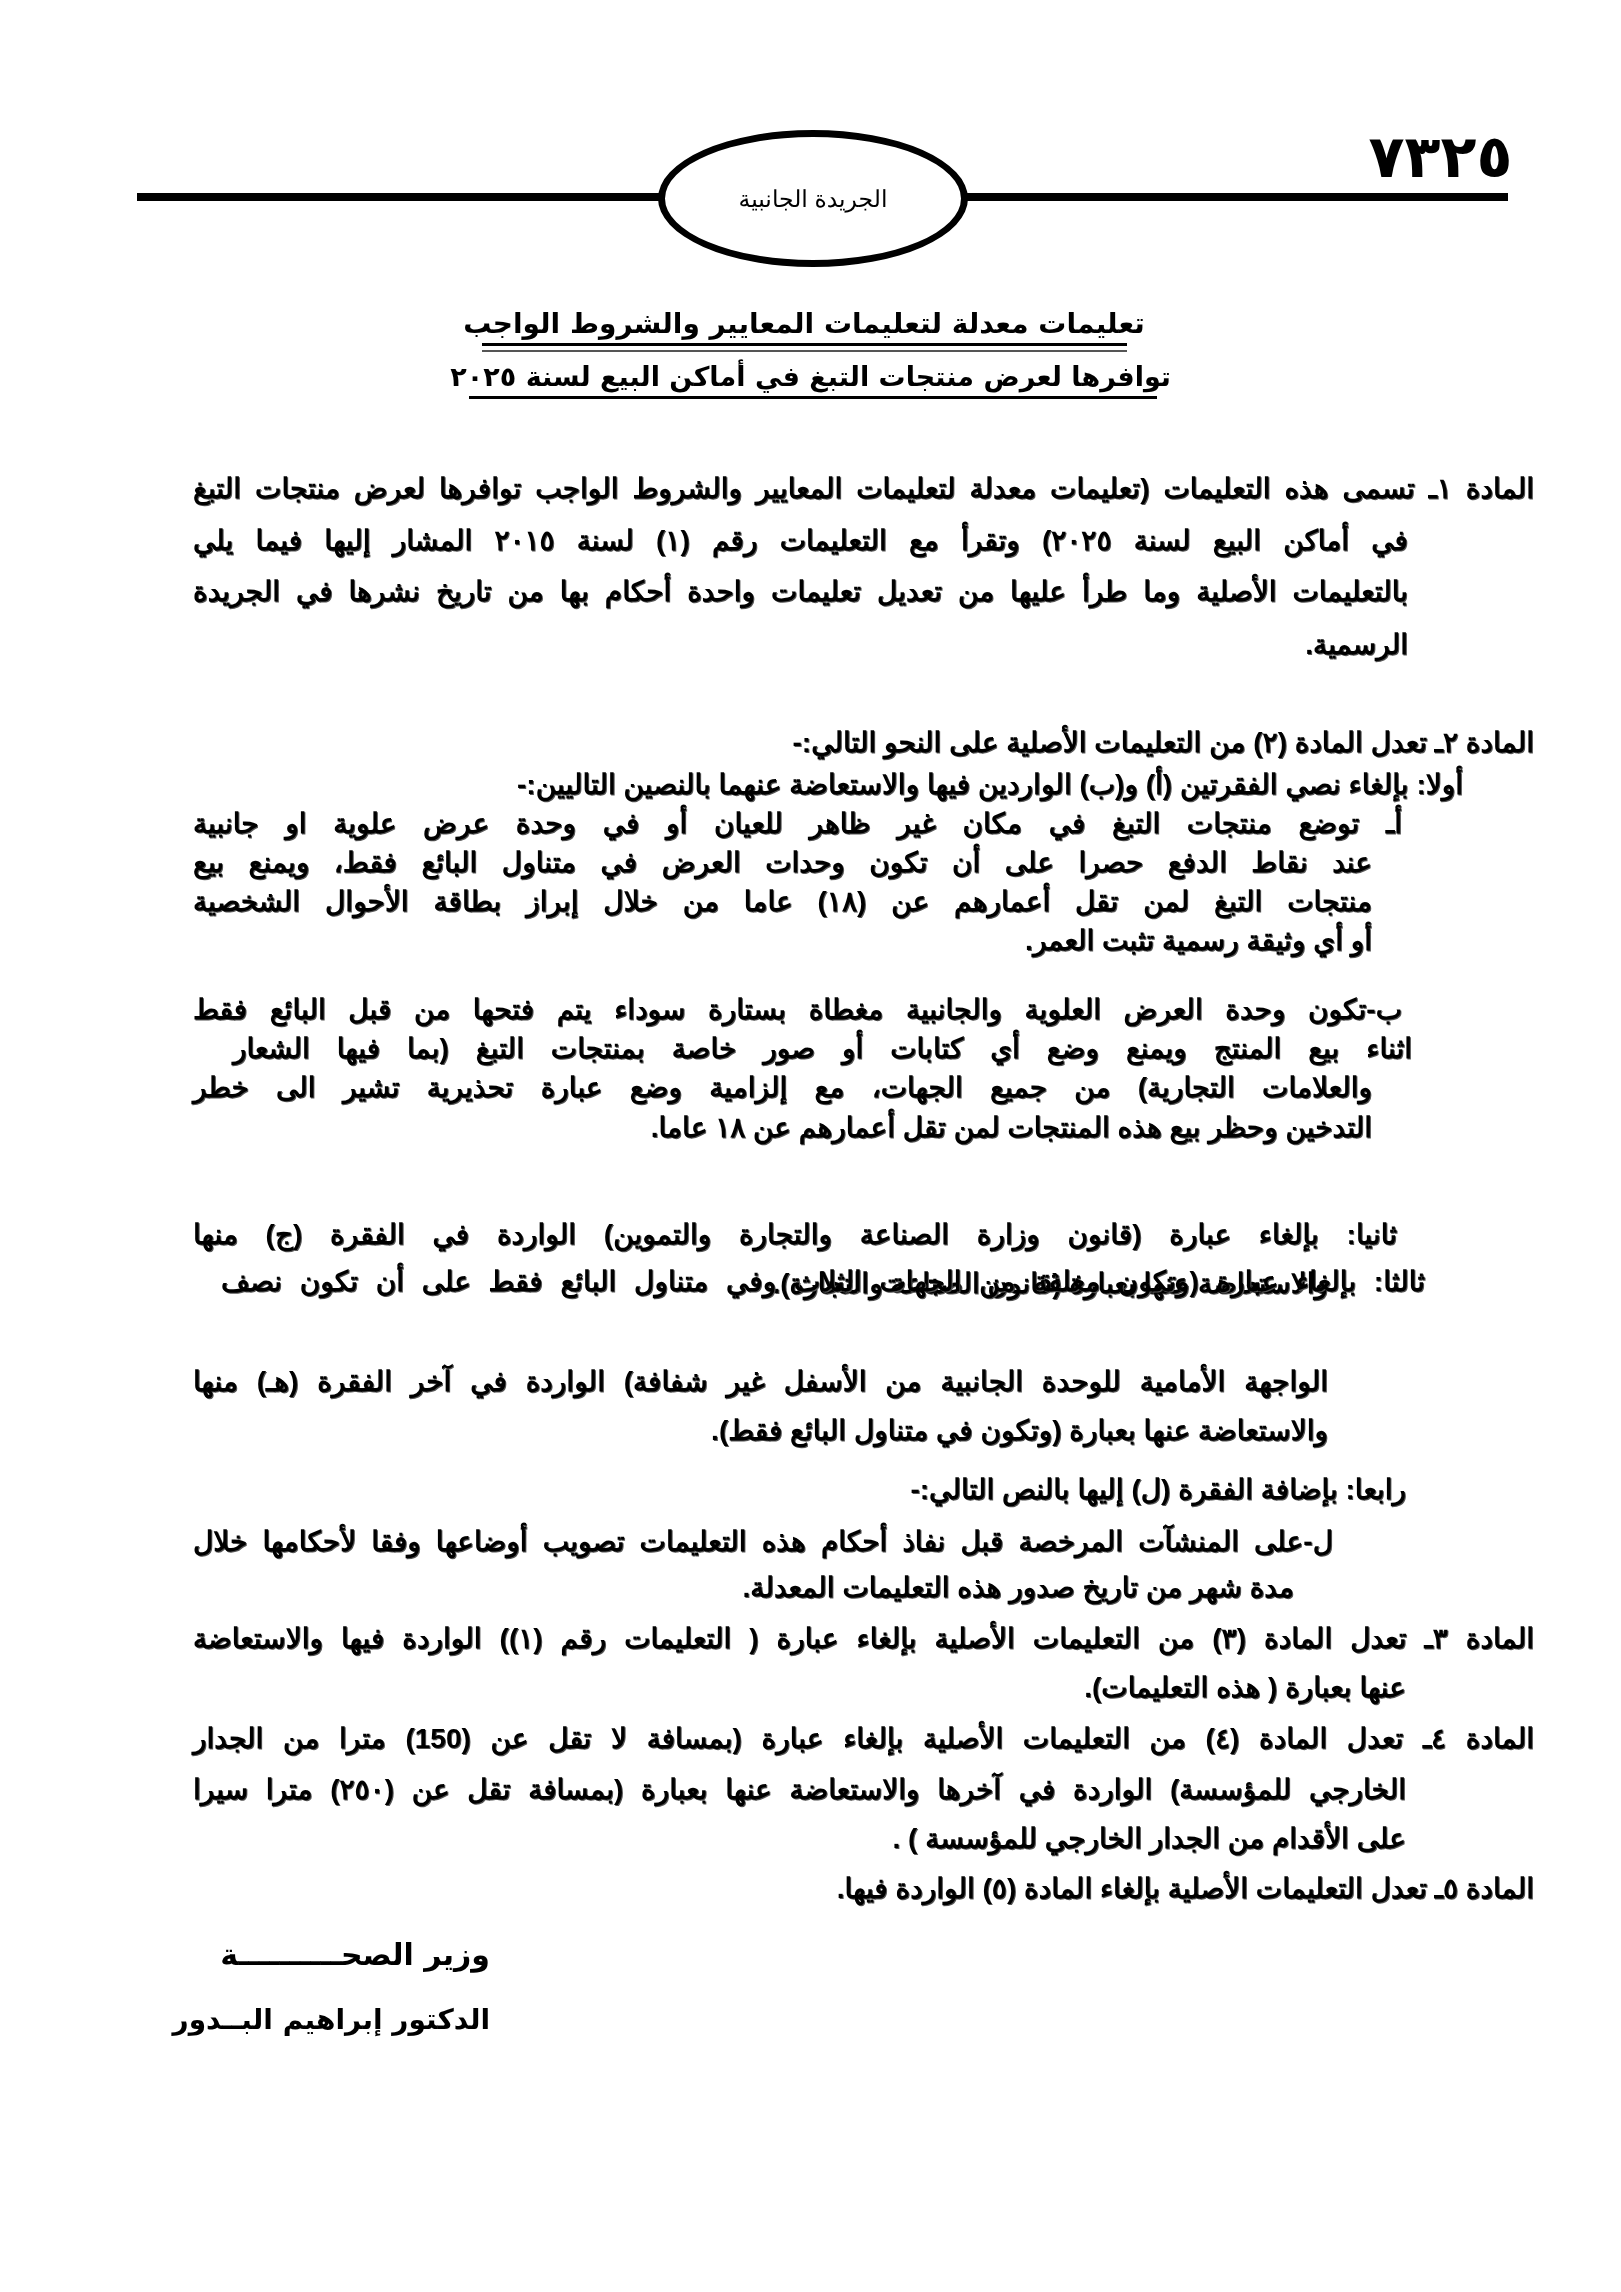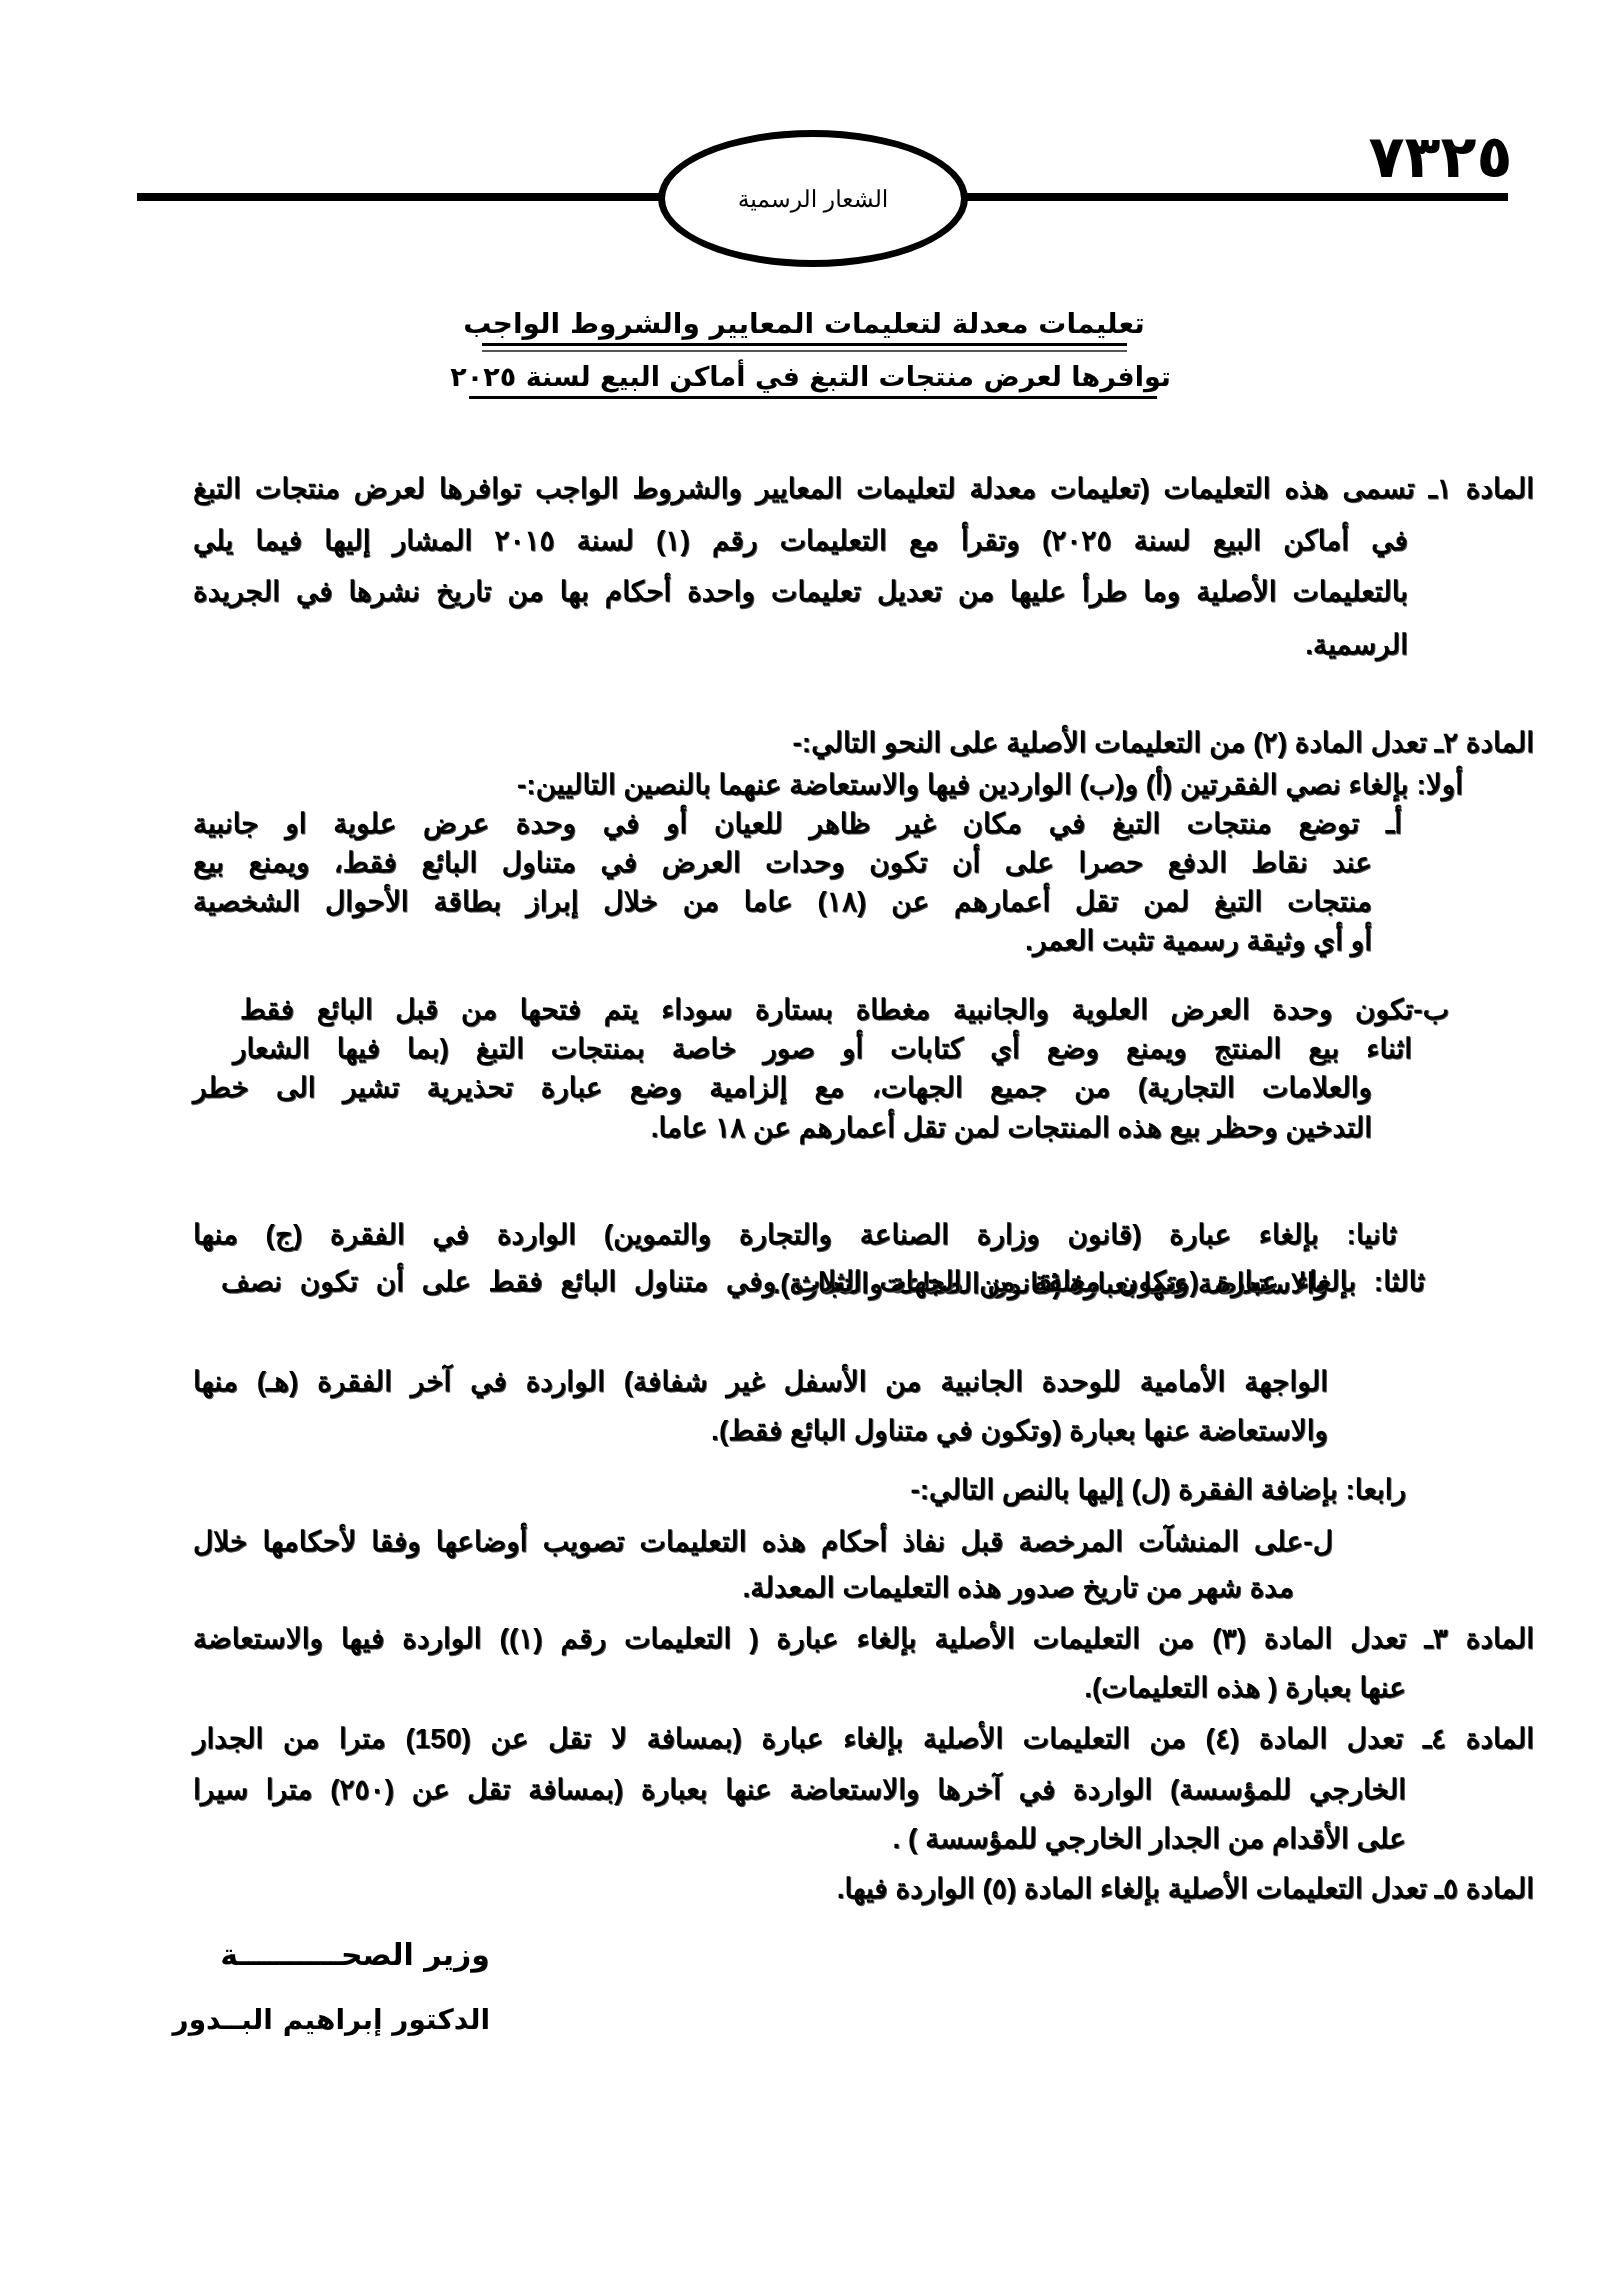--- a/index.html
+++ b/index.html
@@ -25,21 +25,21 @@
   .ln.short { text-align-last:right; }
   .sig { position:absolute; font-family:"DejaVu Sans",sans-serif; font-weight:bold;
          font-size:30px; line-height:43px; direction:rtl; white-space:nowrap; text-align:right; }
 </style>
 </head>
 <body>
 
 <div class="hline" style="left:137px; top:193px; width:529px; height:7.8px;"></div>
 <div class="hline" style="left:961px; top:193px; width:547px; height:7.8px;"></div>
 <div class="oval"></div>
-<div class="oval-label">الشعار الرسمية</div>
+<div class="oval-label">الجريدة الجانبية</div>
 <div class="page-num">٧٣٢٥</div>
 
 <div class="title" style="left: 461px; top: 302px; width: 686px; font-size: 28px;">تعليمات معدلة لتعليمات المعايير والشروط الواجب</div>
 <div class="title-ul" style="left:482px; top:343px; width:645px;"></div>
 <div class="title-ul2" style="left:482px; top:350px; width:645px;"></div>
 <div class="title" style="left: 451px; top: 355px; width: 720px; font-size: 27px;">توافرها لعرض منتجات التبغ في أماكن البيع  لسنة ٢٠٢٥</div>
 <div class="title-ul" style="left:469px; top:396px; width:688px;"></div>
 
 <div>
   <div class="ln" style="left:193px; top:469px; width:1341px;">المادة ١ـ تسمى هذه التعليمات (تعليمات معدلة لتعليمات المعايير والشروط الواجب توافرها لعرض منتجات التبغ</div>
@@ -50,21 +50,21 @@
 
 <div>
   <div class="ln short" style="left:392px; top:723px; width:1142px;">المادة ٢ـ تعدل المادة (٢) من التعليمات الأصلية على النحو التالي:-</div>
   <div class="ln short" style="left:294px; top:765px; width:1169px;">أولا: بإلغاء نصي الفقرتين (أ) و(ب) الواردين فيها والاستعاضة عنهما بالنصين التاليين:-</div>
 
   <div class="ln" style="left:193px; top:804px; width:1209px;">أـ  توضع منتجات التبغ في مكان غير ظاهر للعيان أو في وحدة عرض علوية او جانبية</div>
   <div class="ln" style="left:193px; top:843px; width:1179px;">عند نقاط الدفع حصرا على أن تكون وحدات العرض في متناول البائع فقط، ويمنع بيع</div>
   <div class="ln" style="left:193px; top:882px; width:1179px;">منتجات التبغ لمن تقل أعمارهم عن (١٨) عاما من خلال إبراز بطاقة الأحوال الشخصية</div>
   <div class="ln short" style="left:193px; top:921px; width:1179px;">أو أي وثيقة رسمية تثبت العمر.</div>
 
-  <div class="ln" style="left:193px; top:990px; width:1209px;margin-left:47px;">ب-تكون وحدة العرض العلوية والجانبية مغطاة بستارة سوداء يتم فتحها من قبل البائع فقط</div>
+  <div class="ln" style="left:193px; top:990px; width:1209px;">ب-تكون وحدة العرض العلوية والجانبية مغطاة بستارة سوداء يتم فتحها من قبل البائع فقط</div>
   <div class="ln" style="left:193px; top:1029px; width:1179px;margin-left:40px;">اثناء بيع المنتج ويمنع وضع أي كتابات أو صور خاصة بمنتجات التبغ (بما فيها الشعار</div>
   <div class="ln" style="left:193px; top:1068px; width:1179px;">والعلامات التجارية) من جميع الجهات، مع إلزامية وضع عبارة تحذيرية تشير الى خطر</div>
   <div class="ln short" style="left:193px; top:1108px; width:1179px;">التدخين وحظر بيع هذه المنتجات لمن تقل أعمارهم عن ١٨ عاما.</div>
 
   <div class="ln" style="left:193px; top:1215px; width:1204px;">ثانيا: بإلغاء عبارة (قانون وزارة الصناعة والتجارة والتموين) الواردة في الفقرة (ج) منها</div>
   <div class="ln short" style="left:193px; top:1264px; width:1135px;">والاستعاضة عنها بعبارة  (قانون الصناعة والتجارة).</div>
 
   <div class="ln" style="left:193px; top:1262px; width:1204px;margin-left:28px;">ثالثا: بإلغاء عبارة (وتكون مغلقة من الجهات الثلاث وفي متناول البائع فقط على أن تكون نصف</div>
   <div class="ln" style="left:193px; top:1362px; width:1135px;">الواجهة الأمامية للوحدة الجانبية من الأسفل غير شفافة) الواردة في آخر الفقرة (هـ) منها</div>
   <div class="ln short" style="left:193px; top:1411px; width:1135px;">والاستعاضة عنها بعبارة (وتكون في متناول البائع فقط).</div>

